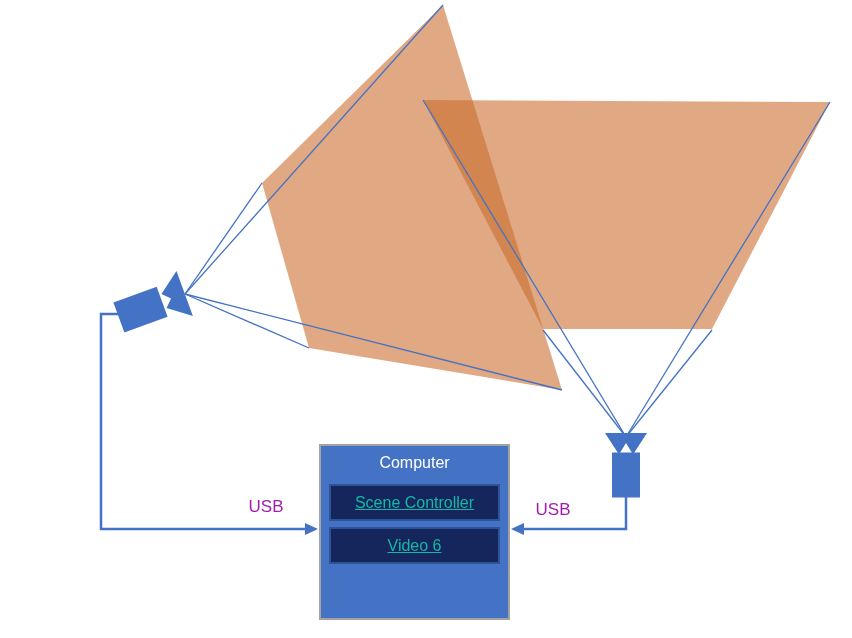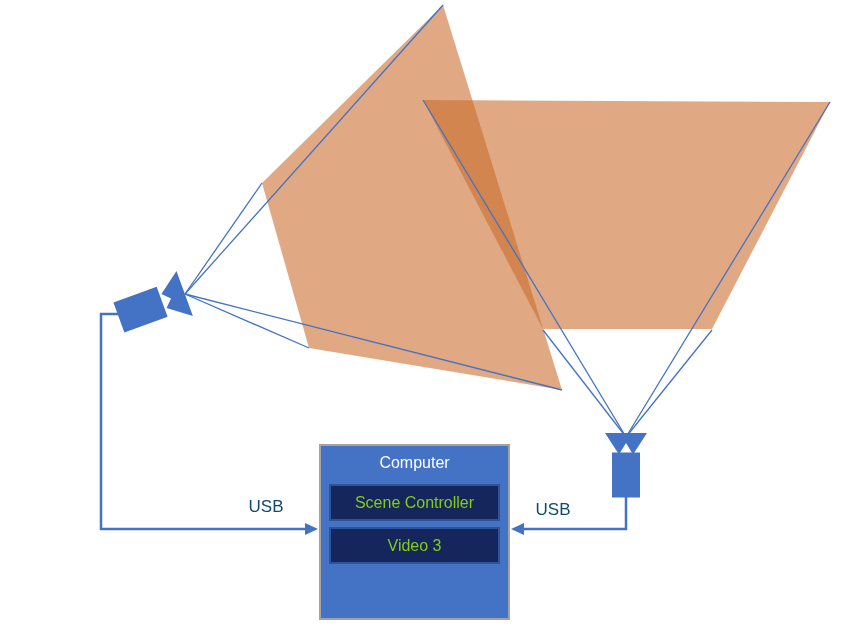--- a/index.html
+++ b/index.html
@@ -32,32 +32,33 @@
     line-height: 19px;
   }
   .modules { margin-top: 12px; }
   .module {
     width: 171px;
     height: 37px;
     box-sizing: border-box;
     margin: 0 auto 6px auto;
     background: #14265C;
     border: 2px solid #2E5396;
-    color: #84cc16;
+    color: #14b8a6;
     font-size: 16px;
     display: flex;
     align-items: center;
     justify-content: center;
     white-space: nowrap;
+    text-decoration: underline;
   }
   .usb-label {
     position: absolute;
     width: 52px;
     text-align: center;
-    color: #0c4a6e;
+    color: #a21caf;
     font-size: 17px;
     z-index: 6;
   }
   .usb-left  { left: 240px; top: 497px; }
   .usb-right { left: 527px; top: 500px; }
 </style>
 </head>
 <body>
 
 <div class="stage">
@@ -99,20 +100,20 @@
     <g fill="#4472C4">
       <path d="M605,433 L647,433 L633,454.5 L626,443 L619,454.5 Z"></path>
       <rect x="612" y="452.5" width="28" height="45"></rect>
     </g>
   </svg>
 
   <div class="computer">
     <div class="computer-title">Computer</div>
     <div class="modules">
       <div class="module">Scene Controller</div>
-      <div class="module">Video 3</div>
+      <div class="module">Video 6</div>
     </div>
   </div>
 
   <div class="usb-label usb-left">USB</div>
   <div class="usb-label usb-right">USB</div>
 
 </div>
 
 </body></html>

